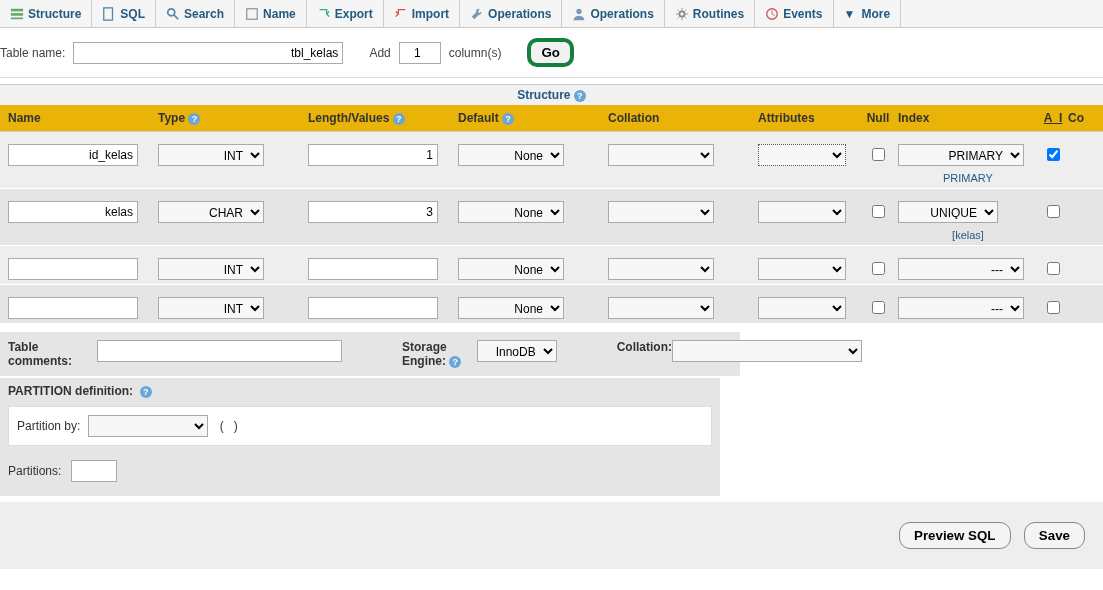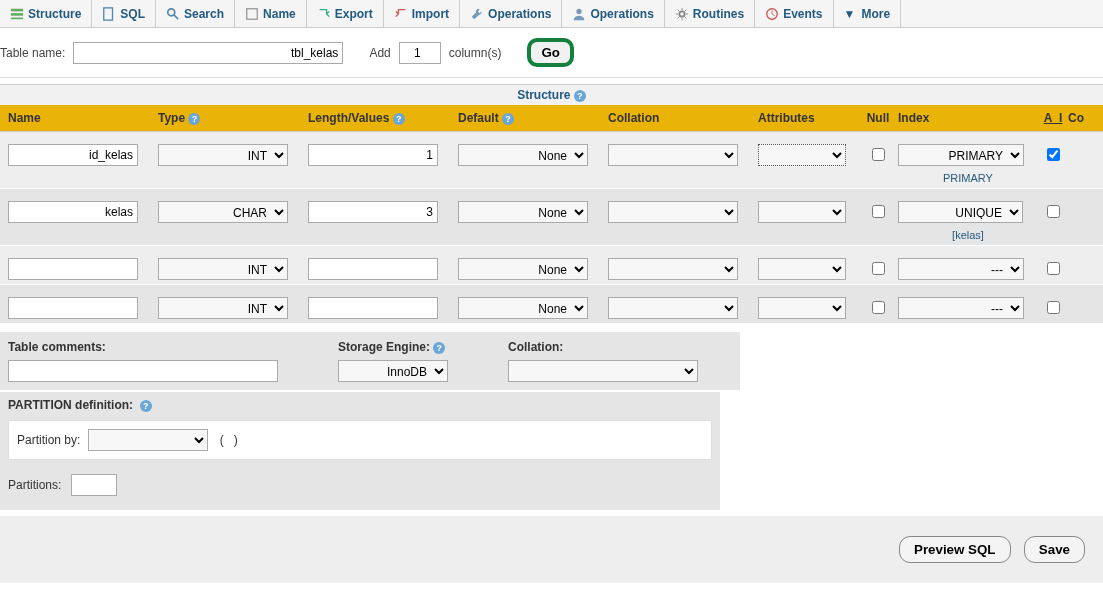--- a/index.html
+++ b/index.html
@@ -13,26 +13,26 @@
 select { background: #f7f7f7; }
 .go-btn { border: 4px solid #15803d; border-radius: 10px; padding: 3px 10px; background: #f1f1f1; font-weight: bold; cursor: pointer; }
 .struct-title { background: #f1f1f1; text-align: center; padding: 3px 0; margin-top: 6px; border-top:1px solid #ccc; color: #235a81; font-weight: bold; }
 .struct-title a { color: #235a81; }
 .help-icon { display:inline-block; width:12px; height:12px; border-radius:50%; background:#6aa6d6; color:#fff; font-size:9px; line-height:12px; text-align:center; vertical-align:middle; }
 .grid-header { display:flex; background:#eab308; border-bottom:1px solid #ccc; font-weight:bold; padding: 6px 2px 6px 8px; }
 .col-name{width:150px;} .col-type{width:150px;} .col-len{width:150px;} .col-def{width:150px;} .col-coll{width:150px;} .col-attr{width:100px;} .col-null{width:40px;text-align:center;} .col-idx{width:140px;} .col-ai{width:30px;text-align:center;} .col-co{width:30px;}
 .row { display:flex; padding: 12px 0 4px 8px; background:#e5e5e5; align-items:flex-start; border-bottom:1px solid #fff; }
 .row:nth-child(odd){ background:#eee; }
 .row input[type="text"]{ width: 130px; }
-.row select { width: 130px; }
+.row select { width: 106px; }
 .col-attr select{ width:88px; }
 .col-null input, .col-ai input { margin-top:4px; }
 .idx-sub { font-size:11px; color:#235a81; text-align:center; margin-top:6px; }
 .section { display:flex; background:#e5e5e5; padding:8px; gap:60px; margin-top:8px; }
-.section .block { display:flex; flex-direction:column; gap:6px; }
+.section .block { display:flex; flex-direction:row; gap:0; }
 .section .block label { font-weight:bold; }
 .partition { background:#e5e5e5; padding:6px 8px 14px 8px; margin-top:2px; width:720px; }
 .partition .pt-title{ font-weight:bold; margin-bottom:8px; }
 .partition-row { background:#fff; padding:8px; display:flex; align-items:center; gap:8px; border:1px solid #ddd; }
 .actions { background:#eee; padding:20px 18px; text-align:right; margin-top:6px; }
 .btn { border:1px solid #888; border-radius:11px; padding:5px 14px; background:#f4f4f4; font-weight:bold; cursor:pointer; margin-left:10px; }
 .underline { text-decoration: underline; }
 .spinner { width:42px; }
 .num-small{ width:46px; }
 </style>
@@ -155,21 +155,21 @@
     <div class="col-co"></div>
   </div>
   <div class="row">
     <div class="col-name"><input type="text" value="kelas" style=""></div>
     <div class="col-type"><select><option>CHAR</option></select></div>
     <div class="col-len"><input type="text" value="3" style=""></div>
     <div class="col-def"><select><option>None</option></select></div>
     <div class="col-coll"><select><option></option></select></div>
     <div class="col-attr"><select><option></option></select></div>
     <div class="col-null"><input type="checkbox" style=""></div>
-    <div class="col-idx"><select style="width:125px"><option>UNIQUE</option></select><div class="idx-sub">[kelas]</div></div>
+    <div class="col-idx"><select style="width:100px"><option>UNIQUE</option></select><div class="idx-sub">[kelas]</div></div>
     <div class="col-ai"><input type="checkbox" style=""></div>
     <div class="col-co"></div>
   </div>
   <div class="row">
     <div class="col-name"><input type="text" value="" style=""></div>
     <div class="col-type"><select><option>INT</option></select></div>
     <div class="col-len"><input type="text" value="" style=""></div>
     <div class="col-def"><select><option>None</option></select></div>
     <div class="col-coll"><select><option></option></select></div>
     <div class="col-attr"><select><option></option></select></div>

